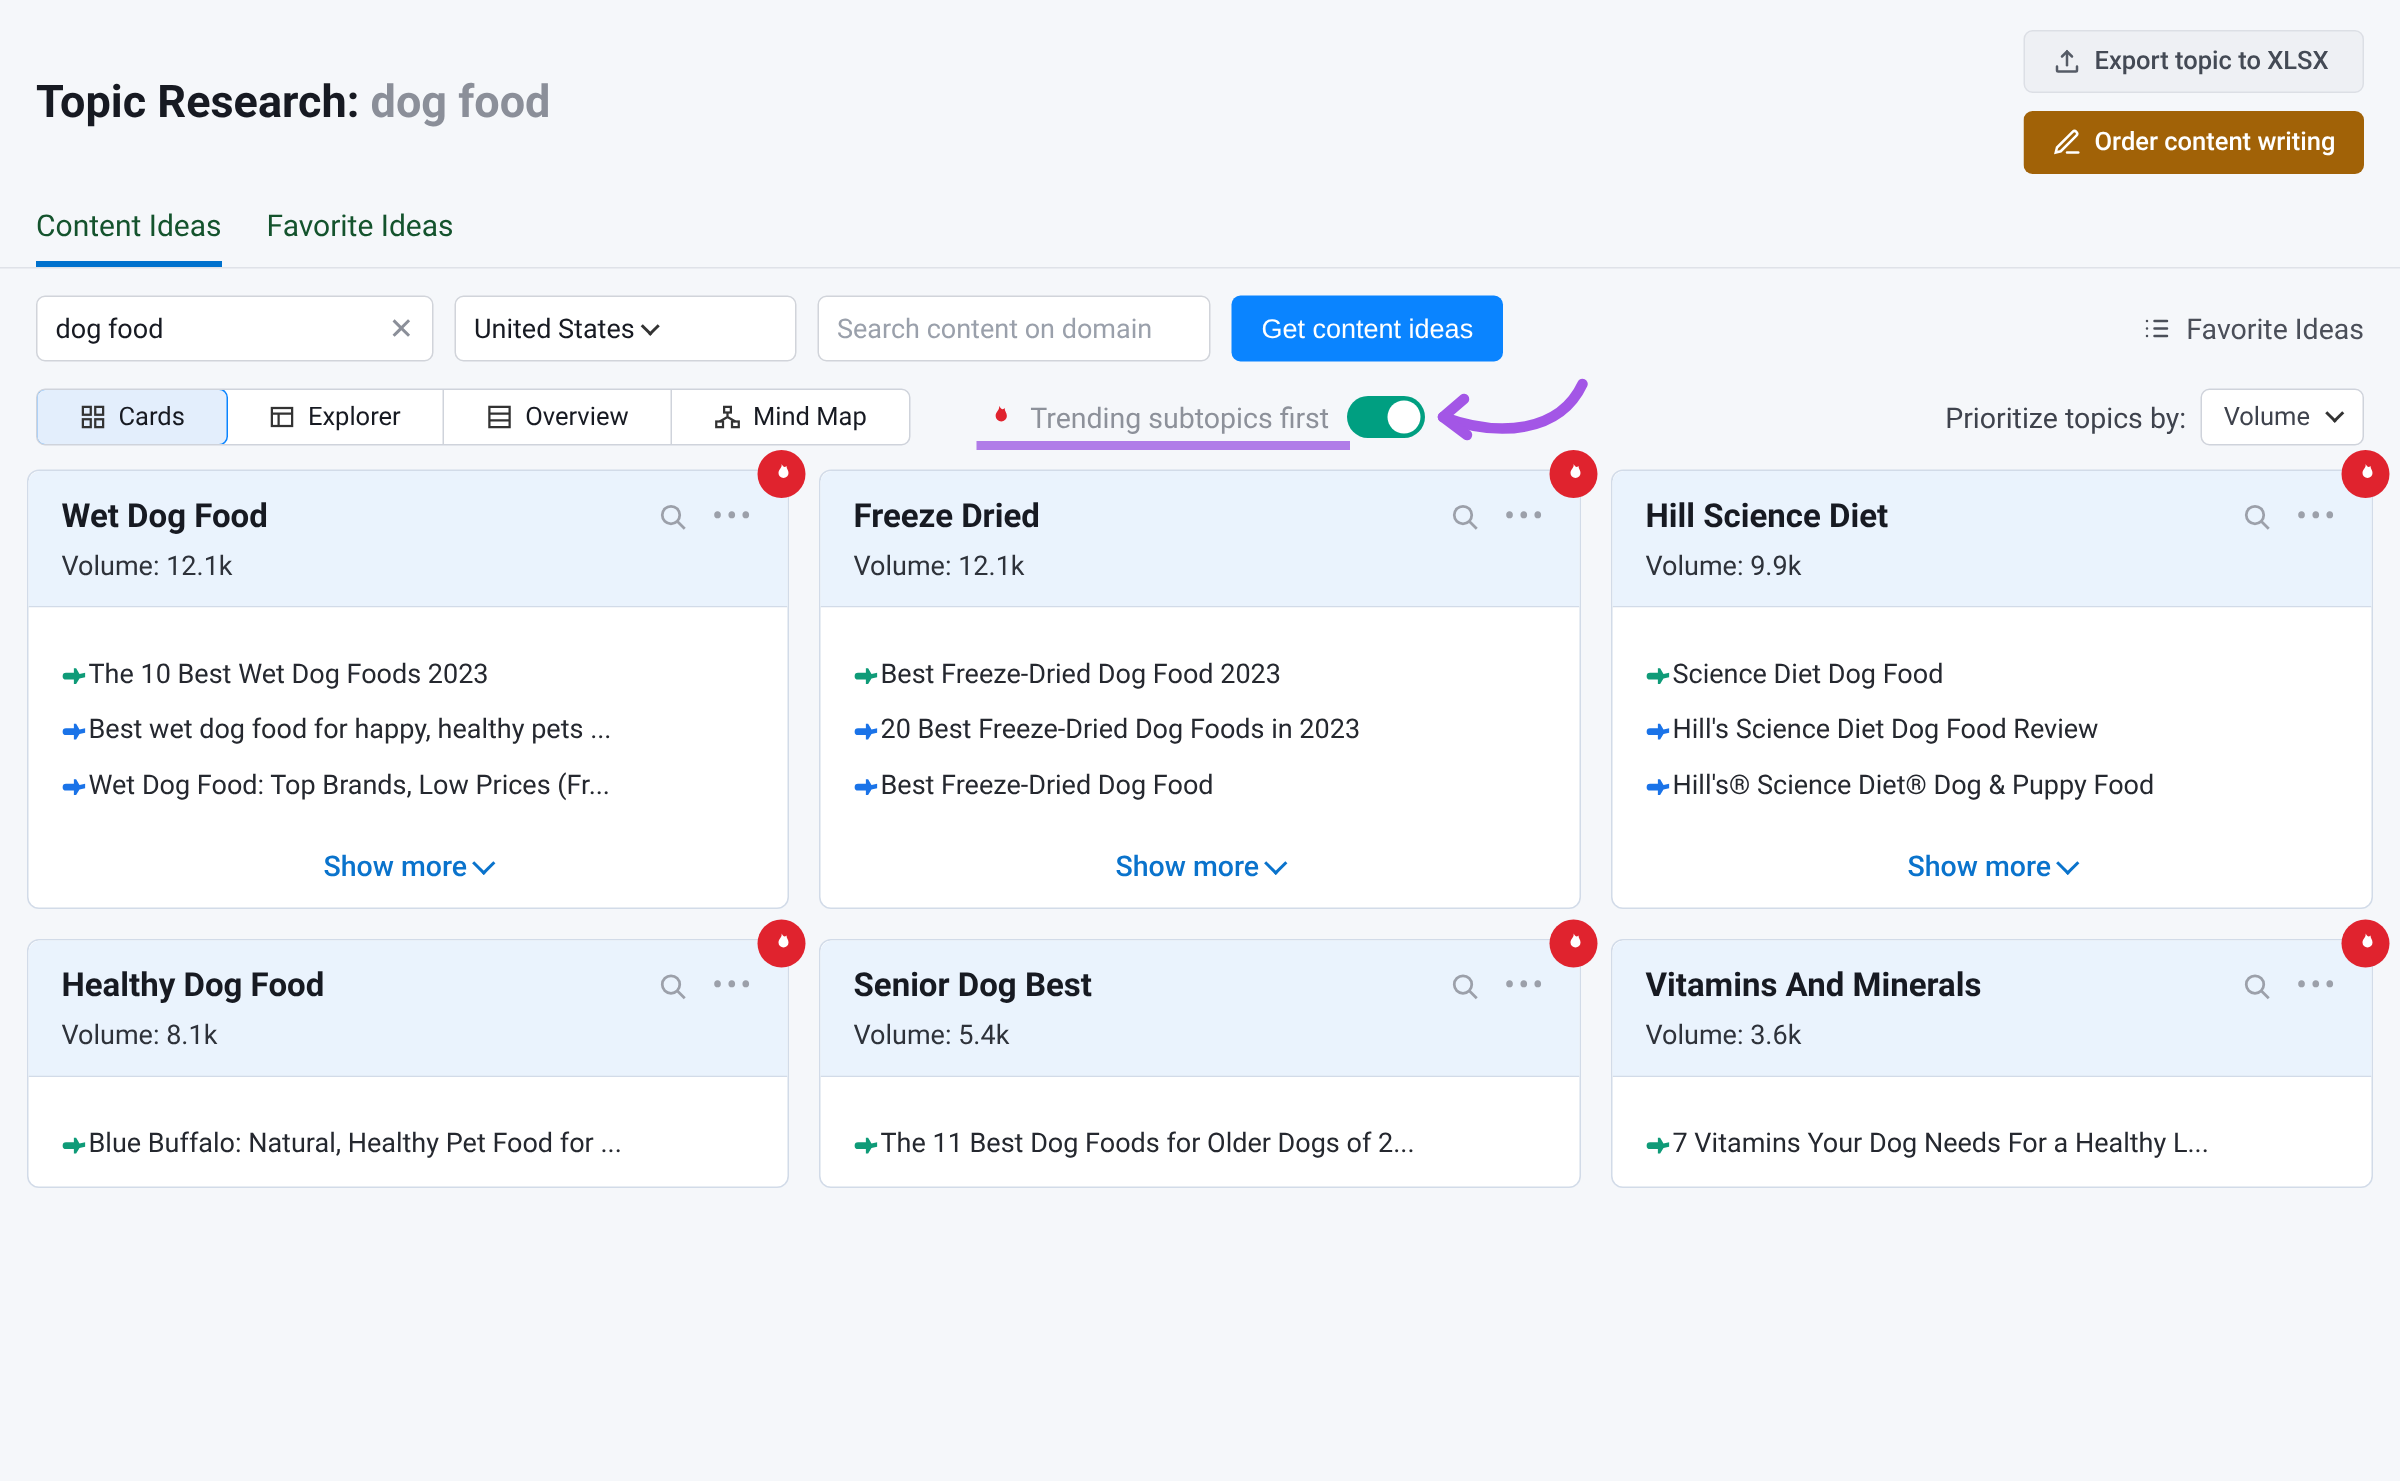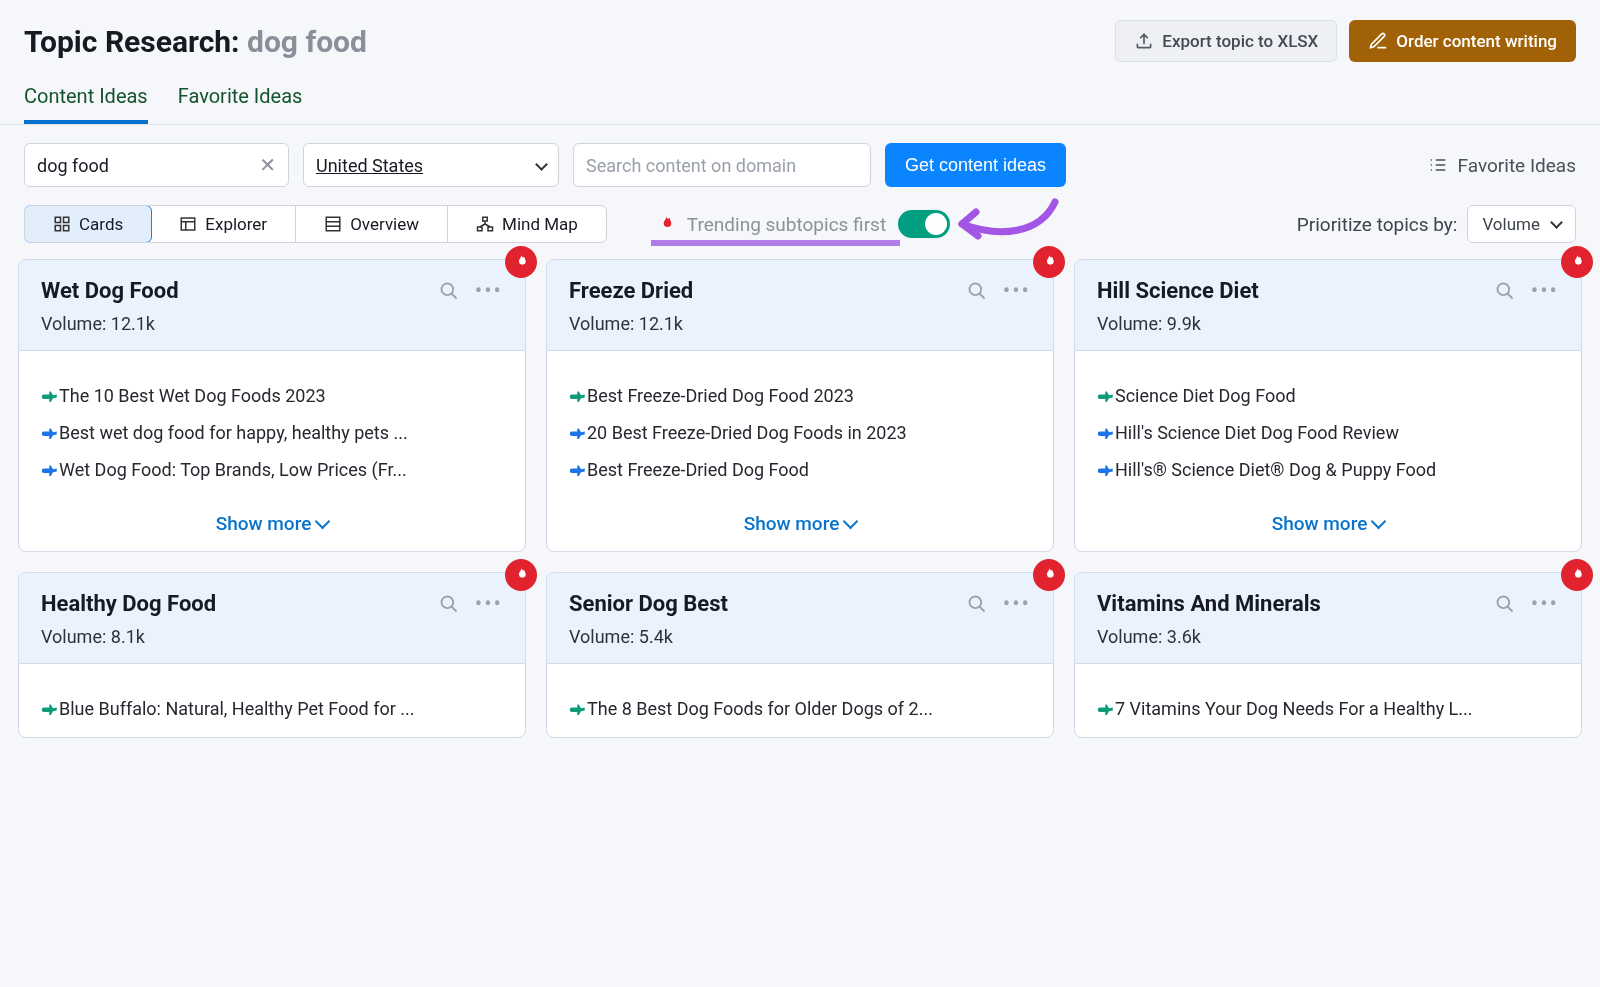--- a/index.html
+++ b/index.html
@@ -5,33 +5,33 @@
   * { box-sizing: border-box; margin: 0; padding: 0; }
   body {
     font-family: -apple-system, BlinkMacSystemFont, "Segoe UI", Roboto, Arial, sans-serif;
     background: #f5f7fa;
     color: #171a22;
     font-size: 15px;
   }
   .header { padding: 20px 24px 10px 24px; display: flex; justify-content: space-between; align-items: center; }
   .page-title { font-size: 30px; font-weight: 700; }
   .page-title .muted { color: #8b8f99; }
-  .header-actions { display: flex; gap: 12px; }
+  .header-actions { display: flex; gap: 12px; flex-direction: column; }
   .btn { display: inline-flex; align-items: center; gap: 8px; padding: 10px 18px; border-radius: 6px; font-size: 17px; font-weight: 500; cursor: pointer; border: 1px solid transparent; }
   .btn-light { background: #eef0f4; color: #444a55; border-color: #dcdfe5; }
   .btn-green { background: #a16207; color: #fff; }
   .tabs-row { display: flex; gap: 30px; padding: 12px 24px 0 24px; border-bottom: 1px solid #dfe2e8; }
   .tab { font-size: 20px; font-weight: 400; color: #14532d; padding-bottom: 12px; cursor: pointer; border-bottom: 4px solid transparent; }
   .tab.active { border-bottom-color: #0071cd; }
   .toolbar { display: flex; align-items: center; gap: 14px; padding: 18px 24px; }
   .input-wrap { position: relative; background: #fff; border: 1px solid #d1d4da; border-radius: 6px; height: 44px; display: flex; align-items: center; padding: 0 12px; font-size: 18px; }
   .topic-input { width: 265px; justify-content: space-between; }
   .topic-input .x { color: #8b8f99; cursor: pointer; font-size: 20px; }
-  .country-select { width: 256px; justify-content: space-between; cursor: pointer; text-decoration: underline; }
-  .domain-search { width: 298px; color: #9aa0ab; }
+  .country-select { width: 228px; justify-content: flex-start; cursor: pointer; }
+  .domain-search { width: 262px; color: #9aa0ab; }
   .btn-blue { background: #0a84ff; color: #fff; border-radius: 6px; height: 44px; padding: 0 20px; font-size: 18px; font-weight: 500; border: none; cursor: pointer; }
   .fav-link { margin-left: auto; display: flex; align-items: center; gap: 10px; color: #4b4f59; font-size: 19px; cursor: pointer; }
   .toolbar2 { display: flex; align-items: center; padding: 0 24px 16px 24px; gap: 20px; }
   .seg { display: flex; border: 1px solid #cfd3db; border-radius: 6px; overflow: hidden; background: #fff; }
   .seg-btn { display: flex; align-items: center; gap: 8px; padding: 8px 28px; font-size: 17px; color: #171a22; cursor: pointer; border-right: 1px solid #cfd3db; }
   .seg-btn:last-child { border-right: none; }
   .seg-btn.active { background: #e3eefc; border: 1.5px solid #0a84ff; border-radius: 6px; margin: -1px; }
   .trending-wrap { display: flex; align-items: center; gap: 12px; margin-left: 30px; position: relative; }
   .trending-label { color: #8d919a; font-size: 19px; }
   .fire-red { color: #e0232e; font-size: 20px; }
@@ -375,21 +375,21 @@
         </div>
         <div class="volume">Volume: 5.4k</div>
       </div>
       <div class="card-body">
         <div class="item">
           <span class="bull-green">
             <svg width="18" height="18" viewBox="0 0 24 24" fill="#0f9b78">
               <path d="M3 10v4l5 1 3 5h2v-4h7a3 3 0 000-6h-7V6h-2l-3 5-5-1z" transform="scale(-1,1) translate(-24,0)"></path>
             </svg>
           </span>
-          <span class="txt">The 8 Best Dog Foods for Older Dogs of 2...</span>
+          <span class="txt">The 11 Best Dog Foods for Older Dogs of 2...</span>
         </div>
       </div>
     </div>
     <div class="card">
       <div class="badge-fire">
         <svg width="16" height="18" viewBox="0 0 24 24" fill="#fff">
           <path d="M12 2c1 4-3 5-3 9a5 5 0 0010 0c0-3-2-4-2-7-2 2-3 1-5-2z"></path>
         </svg>
       </div>
       <div class="card-head">

